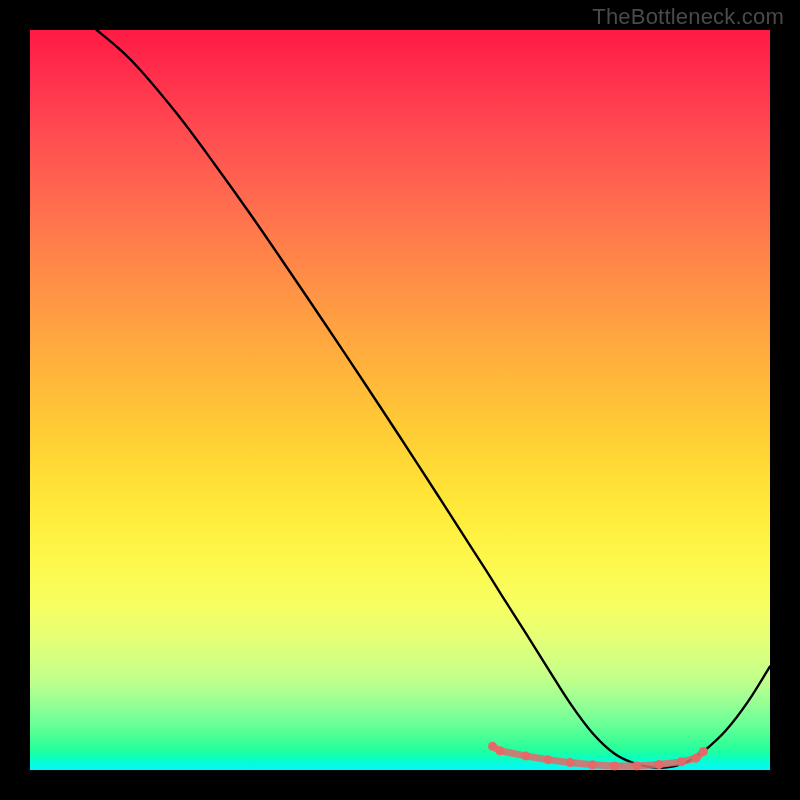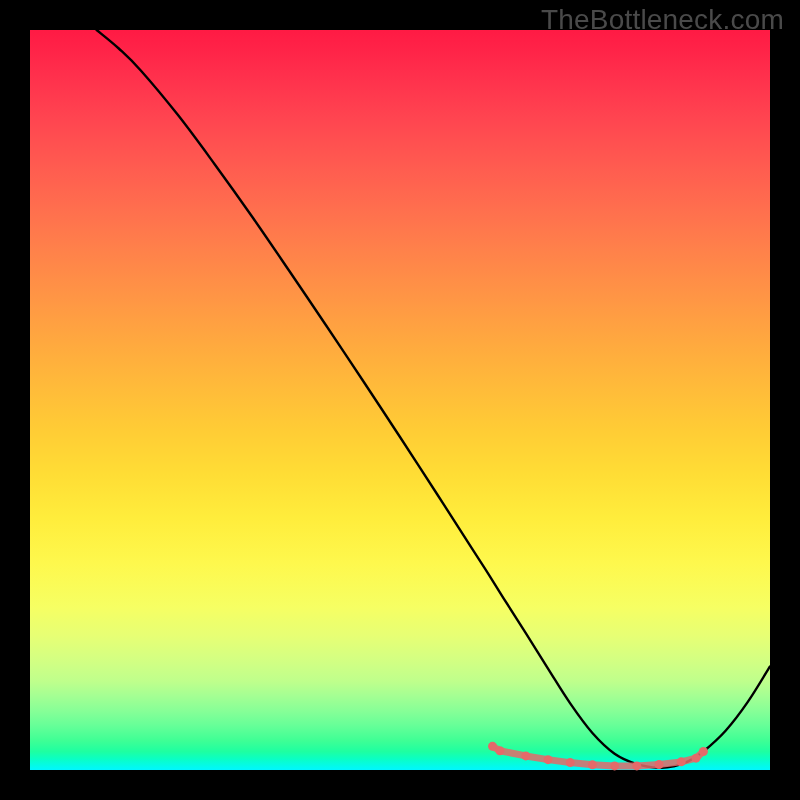--- a/index.html
+++ b/index.html
@@ -15,21 +15,21 @@
     position: relative;
     width: 800px;
     height: 800px;
     background: #000000;
   }
   .watermark {
     position: absolute;
     top: 4px;
     right: 16px;
     color: #4a4a4a;
-    font-size: 28px;
+    font-size: 22px;
     font-weight: 500;
     letter-spacing: 0.2px;
     user-select: none;
   }
   .plot-area {
     position: absolute;
     left: 30px;
     top: 30px;
     width: 740px;
     height: 740px;

